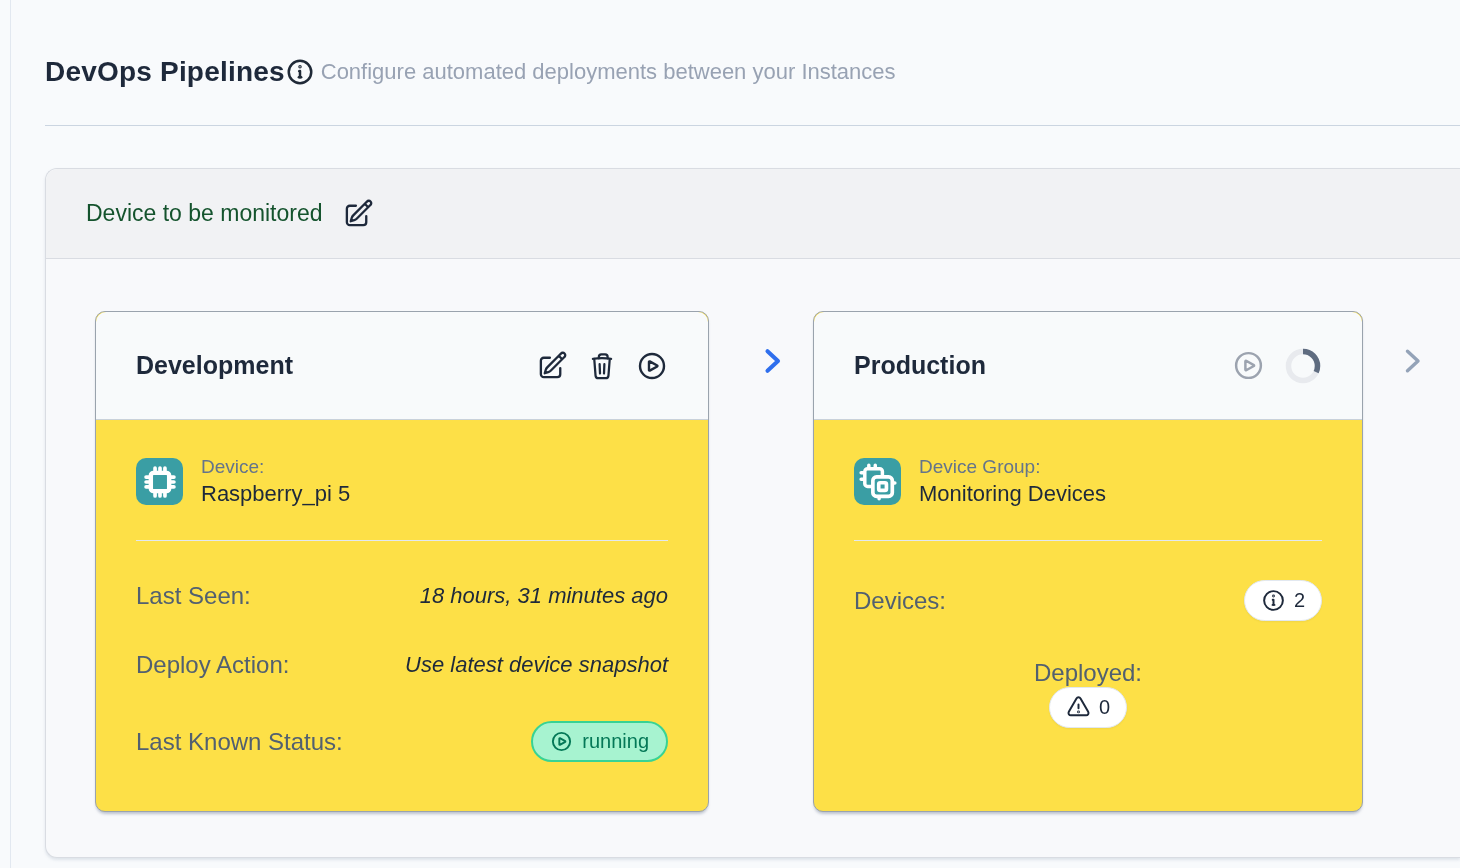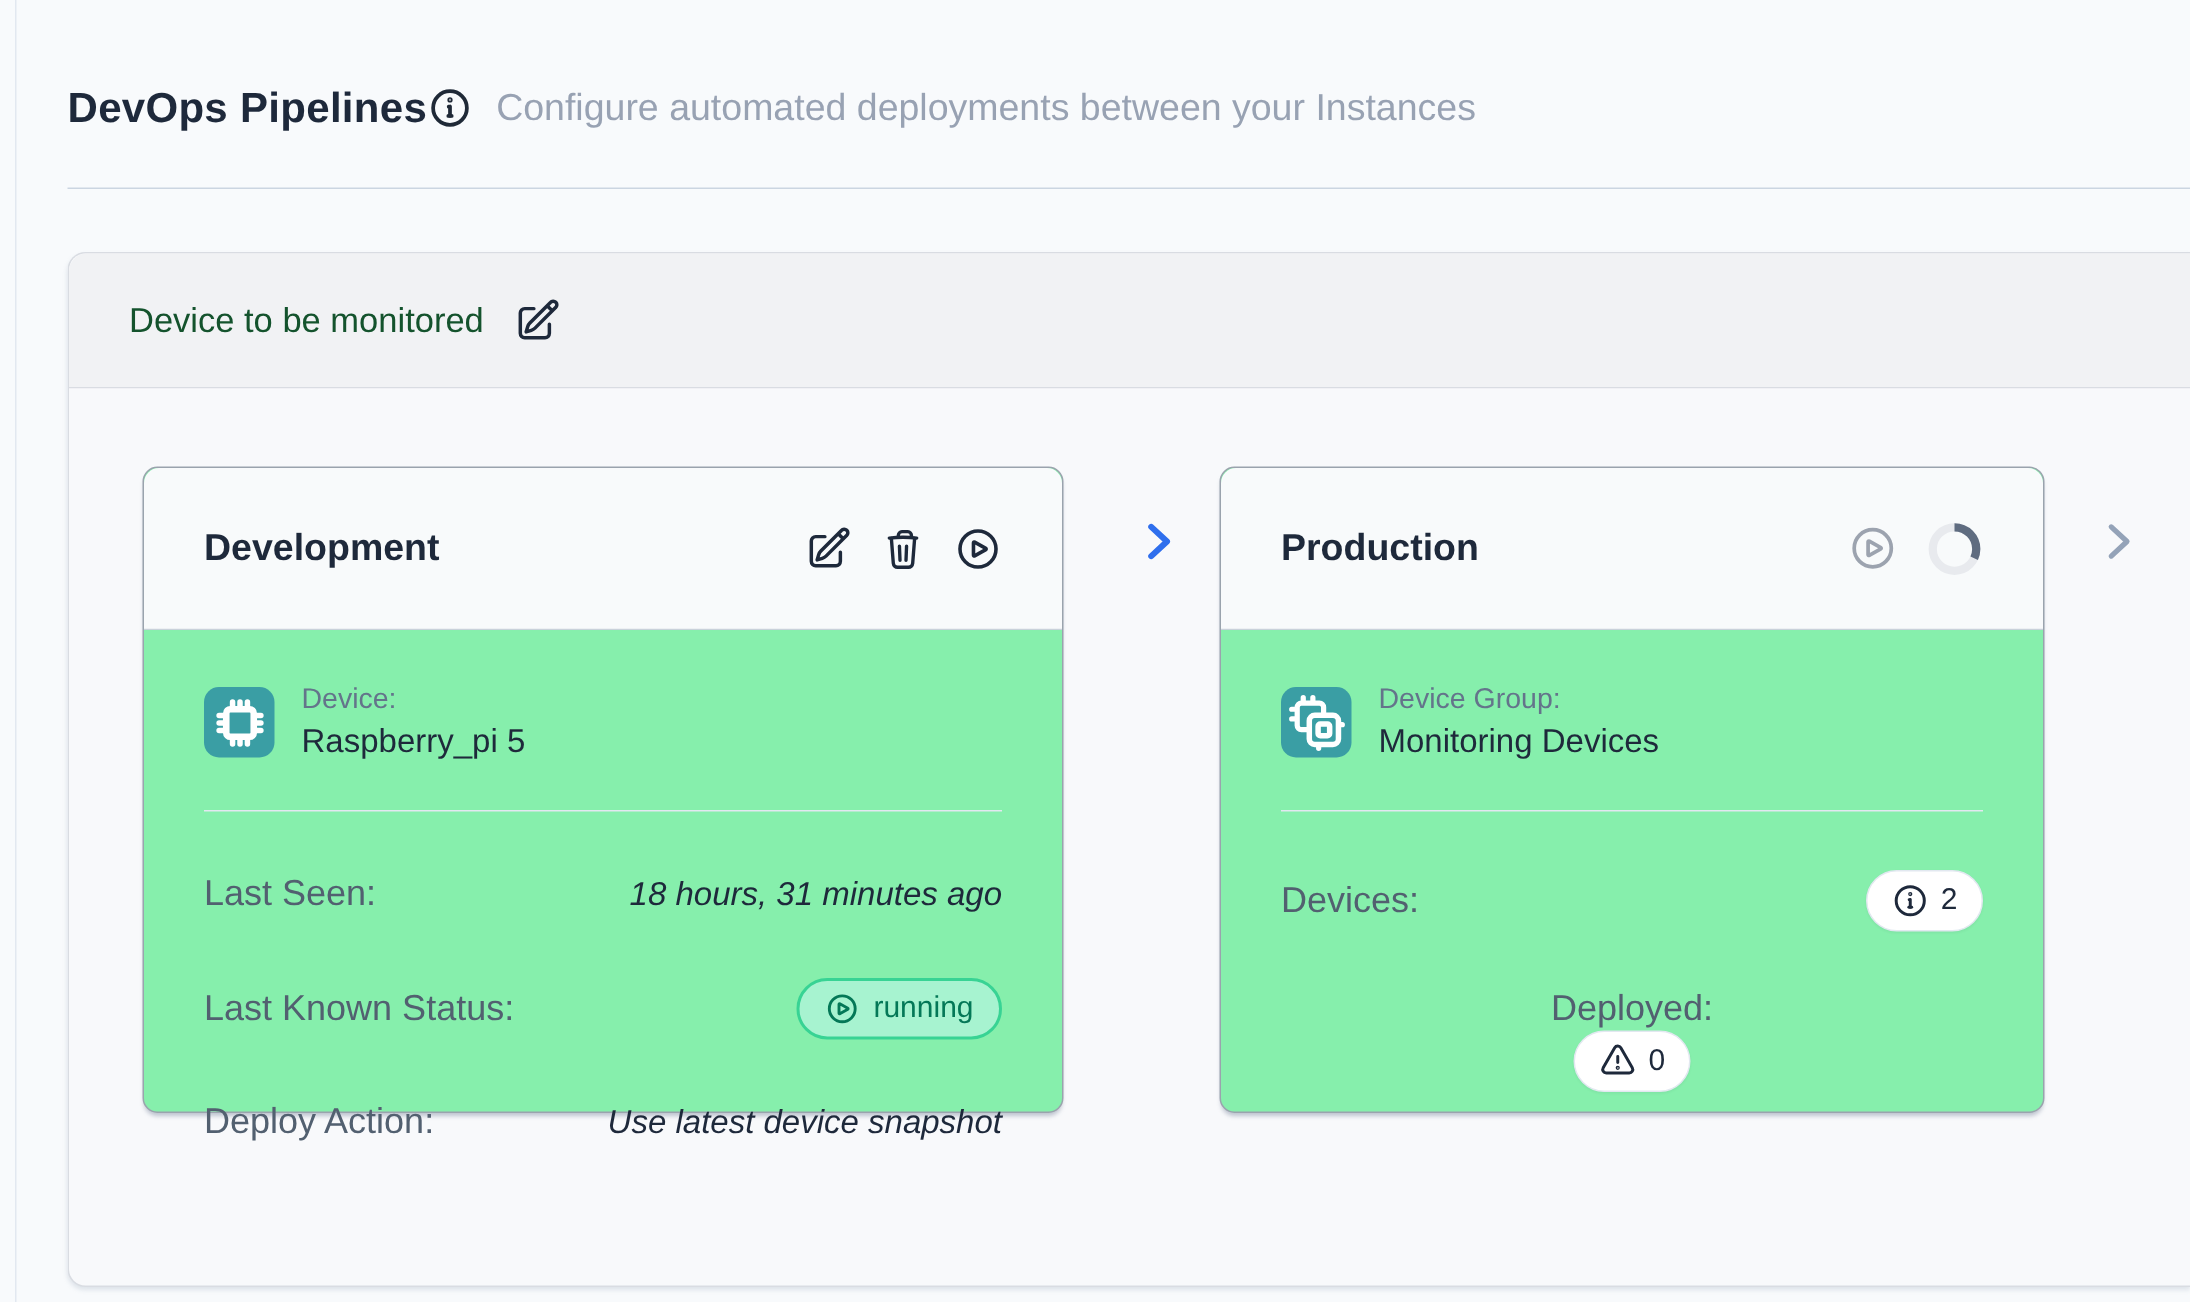--- a/index.html
+++ b/index.html
@@ -9,41 +9,41 @@
     background:#f8fafc;
     font-family:"Liberation Sans", sans-serif;
     color:#1e293b;
   }
   .left-rule { position:absolute; left:10px; top:0; bottom:0; width:1px; background:#e2e8f0; }
 
   
   .page-header { position:absolute; left:45px; top:56px; display:flex; align-items:center; }
   .page-title { font-size:28px; font-weight:700; color:#1e293b; letter-spacing:.2px; }
   .title-info { display:flex; align-items:center; cursor:pointer; }
-  .page-subtitle { font-size:25px; color:#98a2b3; font-weight:400; margin-left:16px; }
+  .page-subtitle { font-size:22px; color:#98a2b3; font-weight:400; margin-left:6px; }
   .header-rule { position:absolute; left:45px; right:0; top:125px; height:1px; background:#cbd5e1; }
 
   
   .panel {
     position:absolute; left:45px; top:168px; width:1415px; height:690px;
     background:#f8f9fb; border:1px solid #d9dce2; border-right:none;
     border-radius:12px 0 0 12px;
     box-shadow:0 2px 3px rgba(148,163,184,.25);
   }
   .panel-header {
     height:90px; background:#f1f2f4; border-bottom:1px solid #d9dce2;
     border-radius:12px 0 0 0; display:flex; align-items:center; gap:20px; padding-left:40px;
   }
   .panel-title { font-size:23px; font-weight:500; color:#14532d; }
   .icon-btn { display:flex; align-items:center; justify-content:center; cursor:pointer; background:none; border:none; color:#1e293b; }
   .panel-body { position:relative; height:598px; }
 
   
   .card {
-    position:absolute; top:52px; height:431px; background:#86efac;
+    position:absolute; top:52px; height:501px; background:#fde047;
     border:1px solid #9aa3ad; border-radius:10px;
     box-shadow:0 3px 3px -1px rgba(100,116,139,.4);
   }
   .card-dev  { left:49px;  width:614px; }
   .card-prod { left:767px; width:550px; }
   .card-header {
     height:108px; background:#f8fafb; border-bottom:1px solid #c9d1da;
     border-radius:10px 10px 0 0; display:flex; align-items:center;
     justify-content:space-between; padding:0 40px;
   }
@@ -158,34 +158,34 @@
             <div class="entity-name">Raspberry_pi 5</div>
           </div>
         </div>
         <div class="body-rule"></div>
 
         <div class="kv-row row-seen">
           <span class="kv-label">Last Seen:</span>
           <span class="kv-value">18 hours, 31 minutes ago</span>
         </div>
 
+        <div class="kv-row row-deploy">
+          <span class="kv-label">Deploy Action:</span>
+          <span class="kv-value">Use latest device snapshot</span>
+        </div>
+
         <div class="kv-row row-status">
           <span class="kv-label">Last Known Status:</span>
           <span class="status-pill">
             <svg width="23" height="23" viewBox="0 0 24 24" fill="none" stroke="currentColor" stroke-width="2" stroke-linecap="round" stroke-linejoin="round">
               <circle cx="12" cy="12" r="9"></circle>
               <path d="M15.9 11.67a.38.38 0 010 .66l-5.6 3.11a.38.38 0 01-.56-.33V8.89c0-.29.31-.47.56-.33l5.6 3.11z"></path>
             </svg>
             <span>running</span>
           </span>
-        </div>
-
-        <div class="kv-row row-deploy">
-          <span class="kv-label">Deploy Action:</span>
-          <span class="kv-value">Use latest device snapshot</span>
         </div>
       </div>
     </div>
 
     <span class="flow-chevron">
       <svg width="36" height="36" viewBox="0 0 24 24" fill="none" stroke="currentColor" stroke-width="2.7" stroke-linecap="round" stroke-linejoin="round">
         <path d="M9 5.5l7 6.5-7 6.5"></path>
       </svg>
     </span>
 

